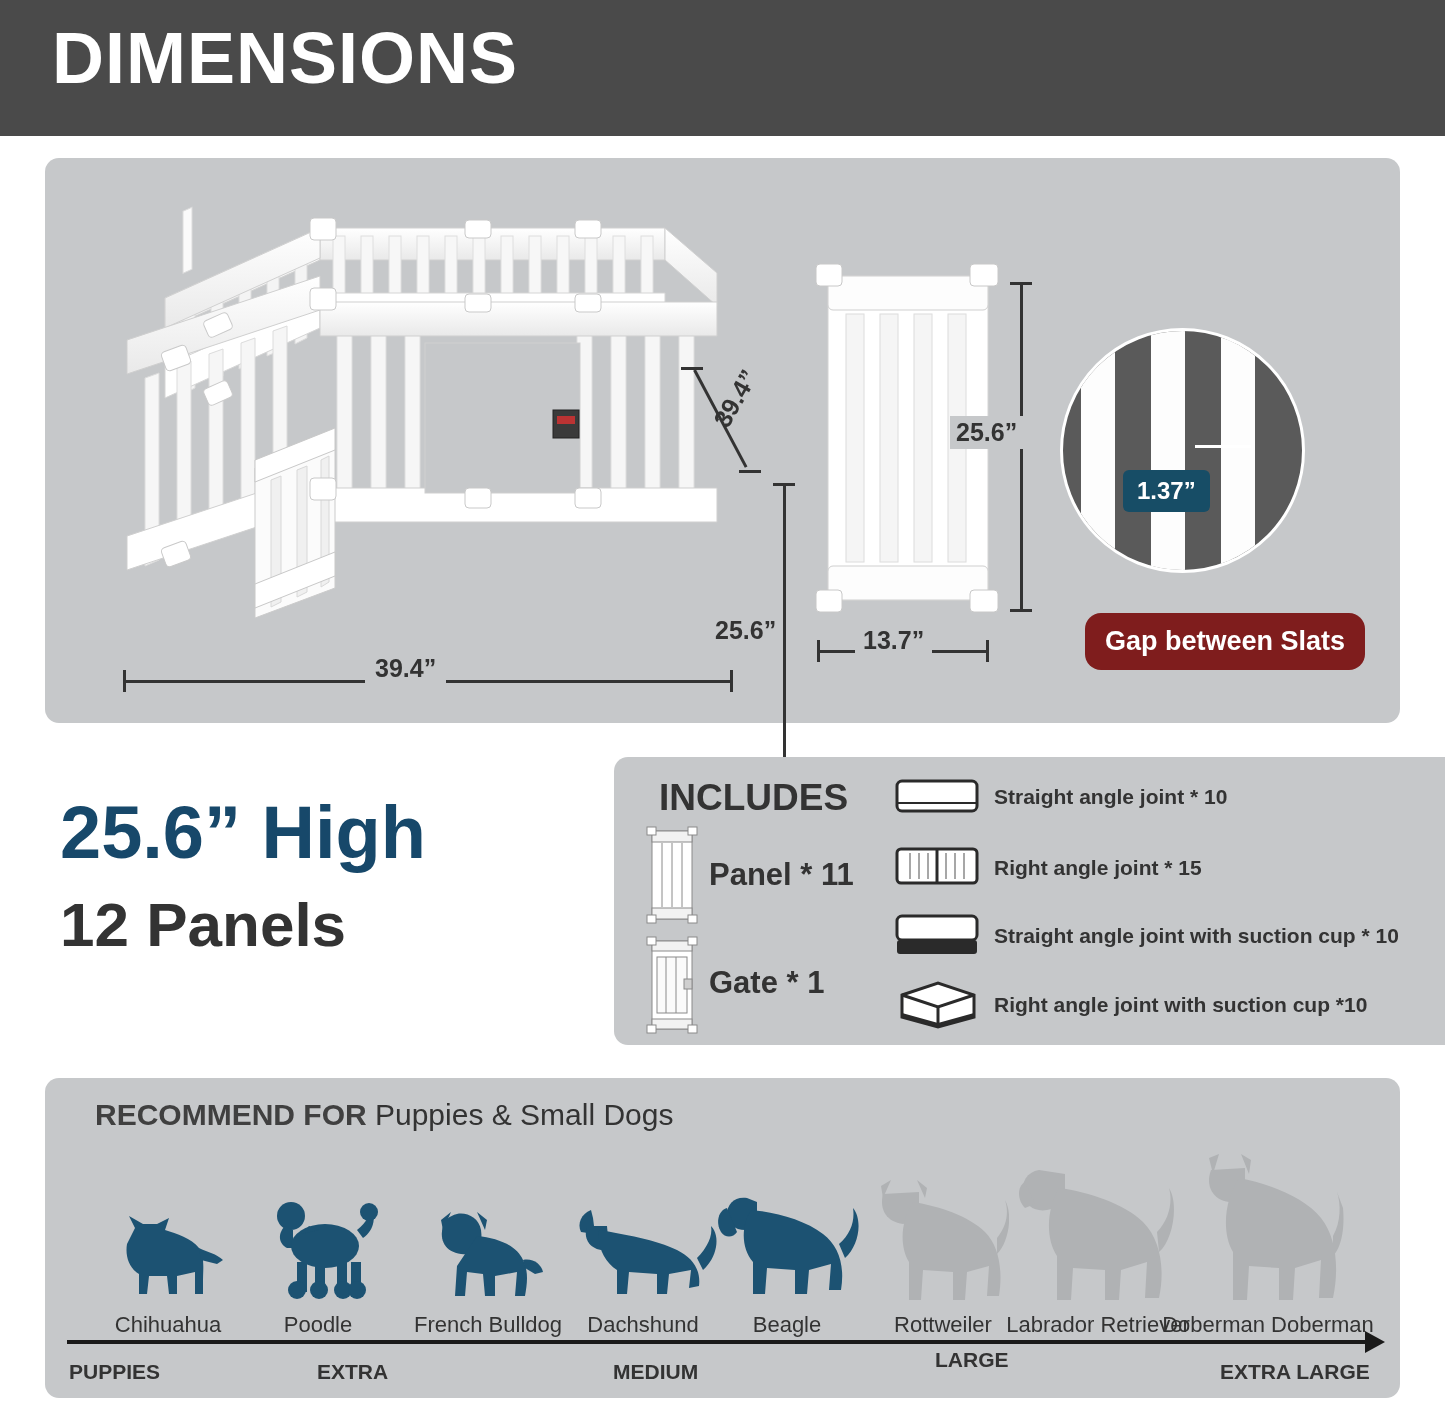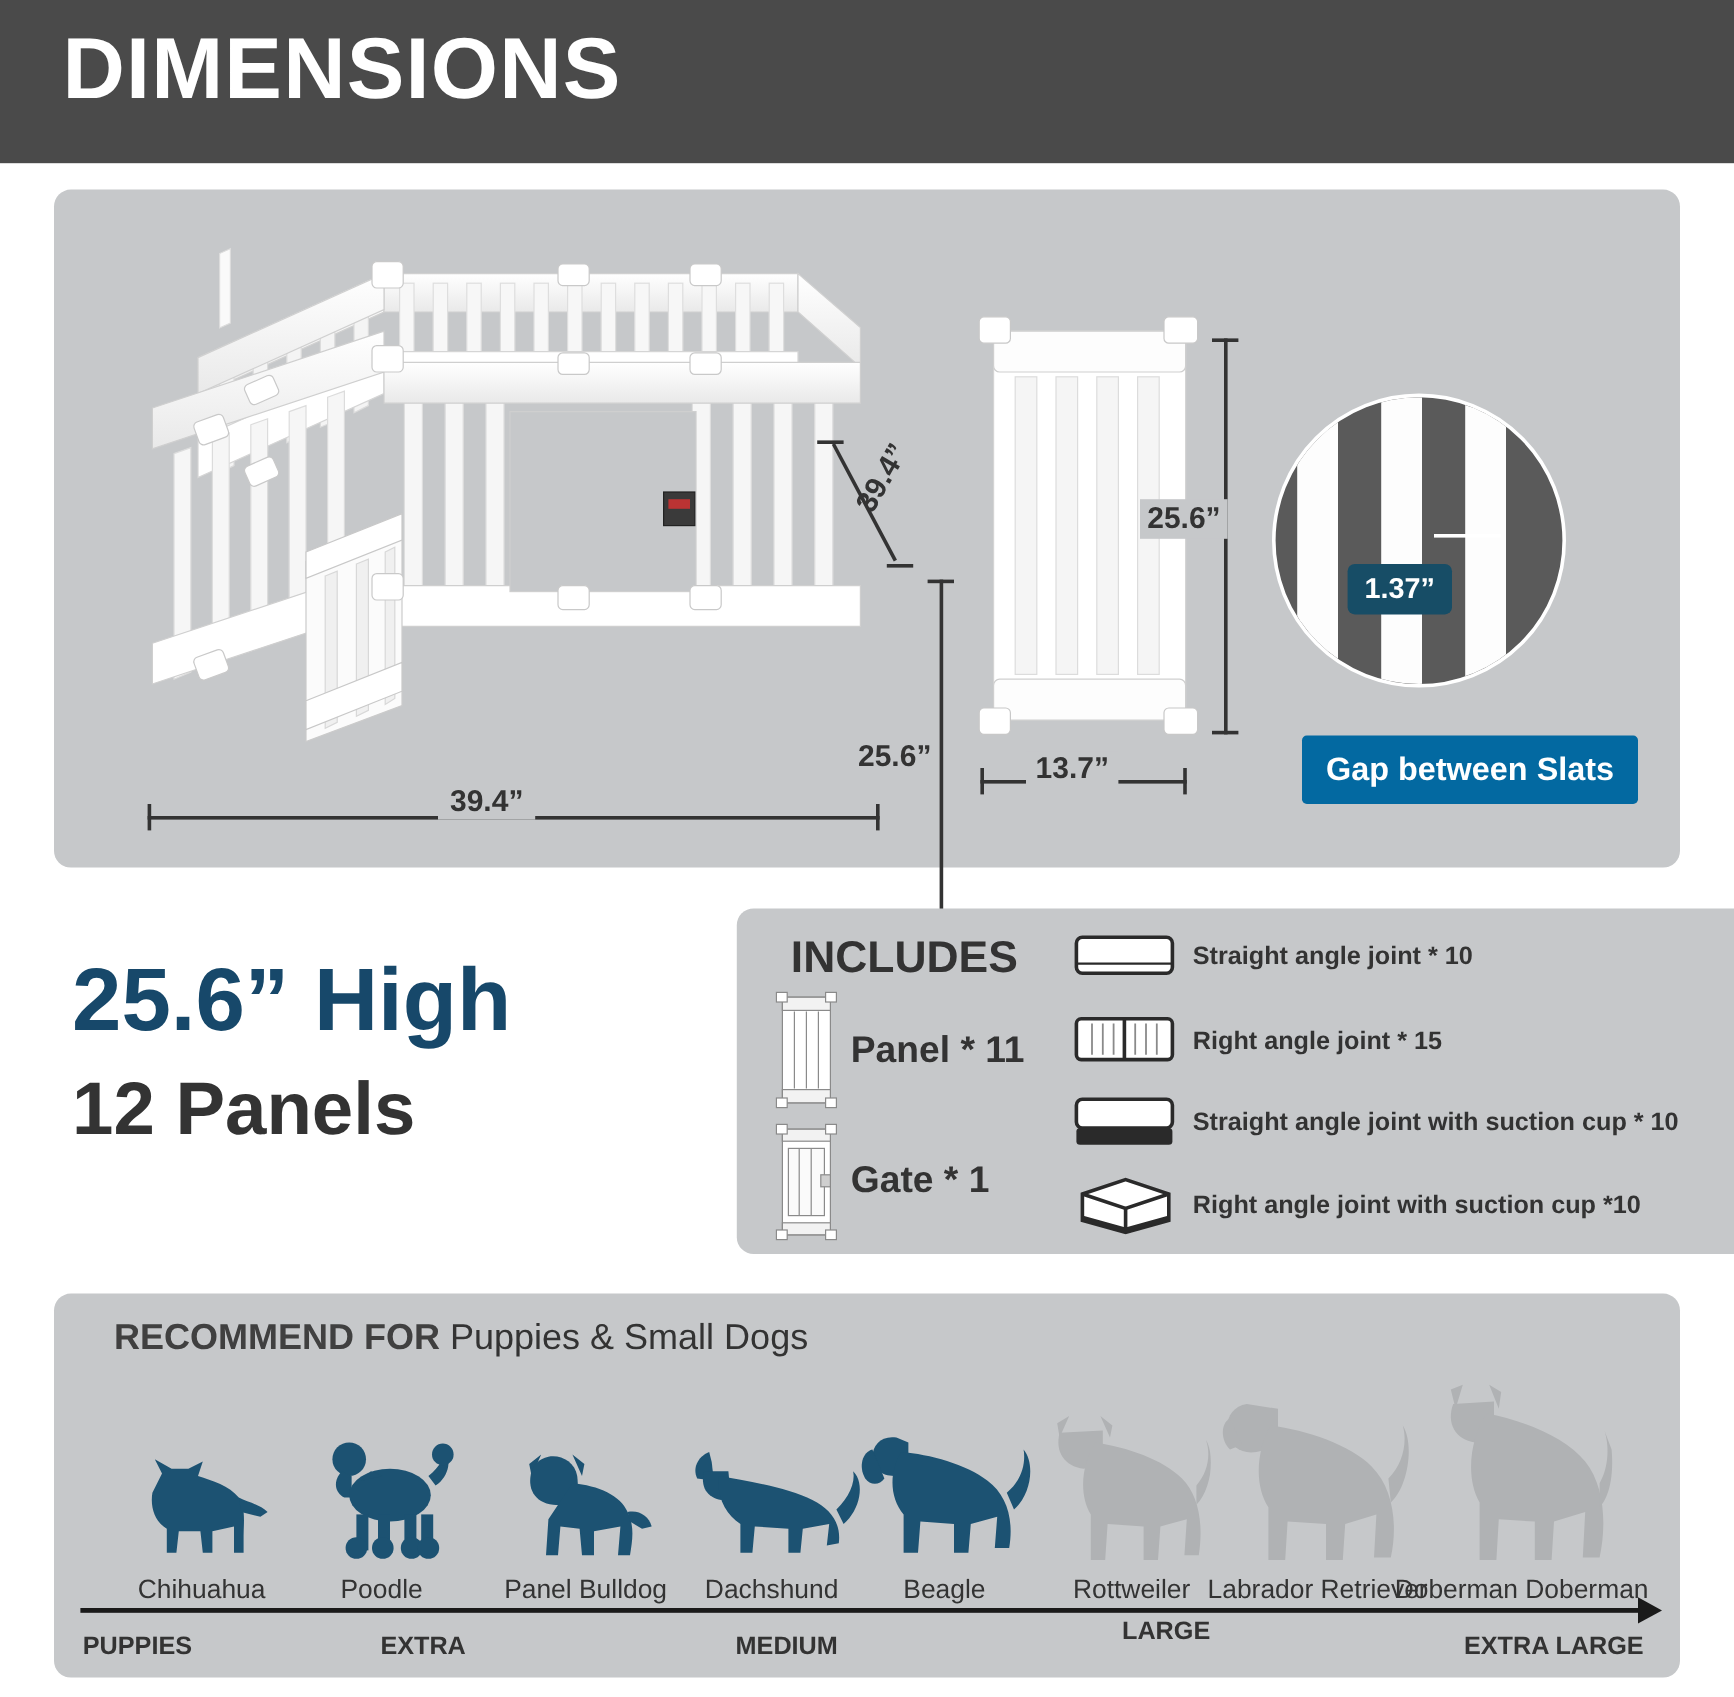--- a/index.html
+++ b/index.html
@@ -85,26 +85,26 @@
     background: #174d66;
     color: #ffffff;
     font-size: 24px;
     font-weight: bold;
     padding: 7px 14px;
     border-radius: 6px;
   }
   .gap-caption {
     position: absolute;
     left: 1040px; top: 455px;
-    background: #0369a1;
+    background: #7f1d1d;
     color: #ffffff;
     font-size: 27px;
     font-weight: bold;
     padding: 13px 20px;
-    border-radius: 4px;
+    border-radius: 16px;
     white-space: nowrap;
   }
   .gap-arrow {
     position: absolute;
     left: 1150px; top: 287px;
     width: 56px; height: 3px;
     background: #ffffff;
   }
 
   
@@ -473,21 +473,21 @@
     <circle cx="112" cy="12" r="9" fill="#1c5272"></circle>
   </svg>
   <div class="dog-name" style="left:198px; top:234px; width:150px;">Poodle</div>
 
   <svg class="dog-svg" style="left:376px; top:128px;" width="130" height="96" viewBox="0 0 130 96">
     <path d="M30 6 L22 24 L20 14 Z M56 6 L64 24 L66 14 Z" fill="#1c5272"></path>
     <path d="M22 20 C18 34 24 46 40 48 C58 50 62 40 60 24 C58 12 46 6 36 8 C28 10 24 14 22 20 Z" fill="#1c5272"></path>
     <path d="M56 30 C78 32 96 40 102 54 C108 66 106 78 104 90 L94 90 L96 66 L74 70 L74 90 L64 90 L62 68 L46 66 L44 90 L34 90 L36 60 Z" fill="#1c5272"></path>
     <path d="M102 54 C112 52 120 58 122 66 L114 68 L104 62 Z" fill="#1c5272"></path>
   </svg>
-  <div class="dog-name" style="left:348px; top:234px; width:190px;">Panel Bulldog</div>
+  <div class="dog-name" style="left:348px; top:234px; width:190px;">French Bulldog</div>
 
   <svg class="dog-svg" style="left:528px; top:122px;" width="152" height="102" viewBox="0 0 152 102">
     <path d="M18 10 C8 14 4 24 8 32 L22 34 L20 18 Z" fill="#1c5272"></path>
     <path d="M14 26 C10 38 16 48 28 50 L36 48 L34 26 Z" fill="#1c5272"></path>
     <path d="M26 30 C50 34 84 40 104 50 C120 58 128 70 126 86 L116 88 L118 70 L96 74 L94 94 L84 94 L84 74 L56 72 L54 94 L44 94 L44 70 C32 62 24 48 26 30 Z" fill="#1c5272"></path>
     <path d="M124 58 C134 48 140 36 138 26 C148 36 144 58 130 70 Z" fill="#1c5272"></path>
   </svg>
   <div class="dog-name" style="left:518px; top:234px; width:160px;">Dachshund</div>
 
   <svg class="dog-svg" style="left:668px; top:108px;" width="148" height="116" viewBox="0 0 148 116">

